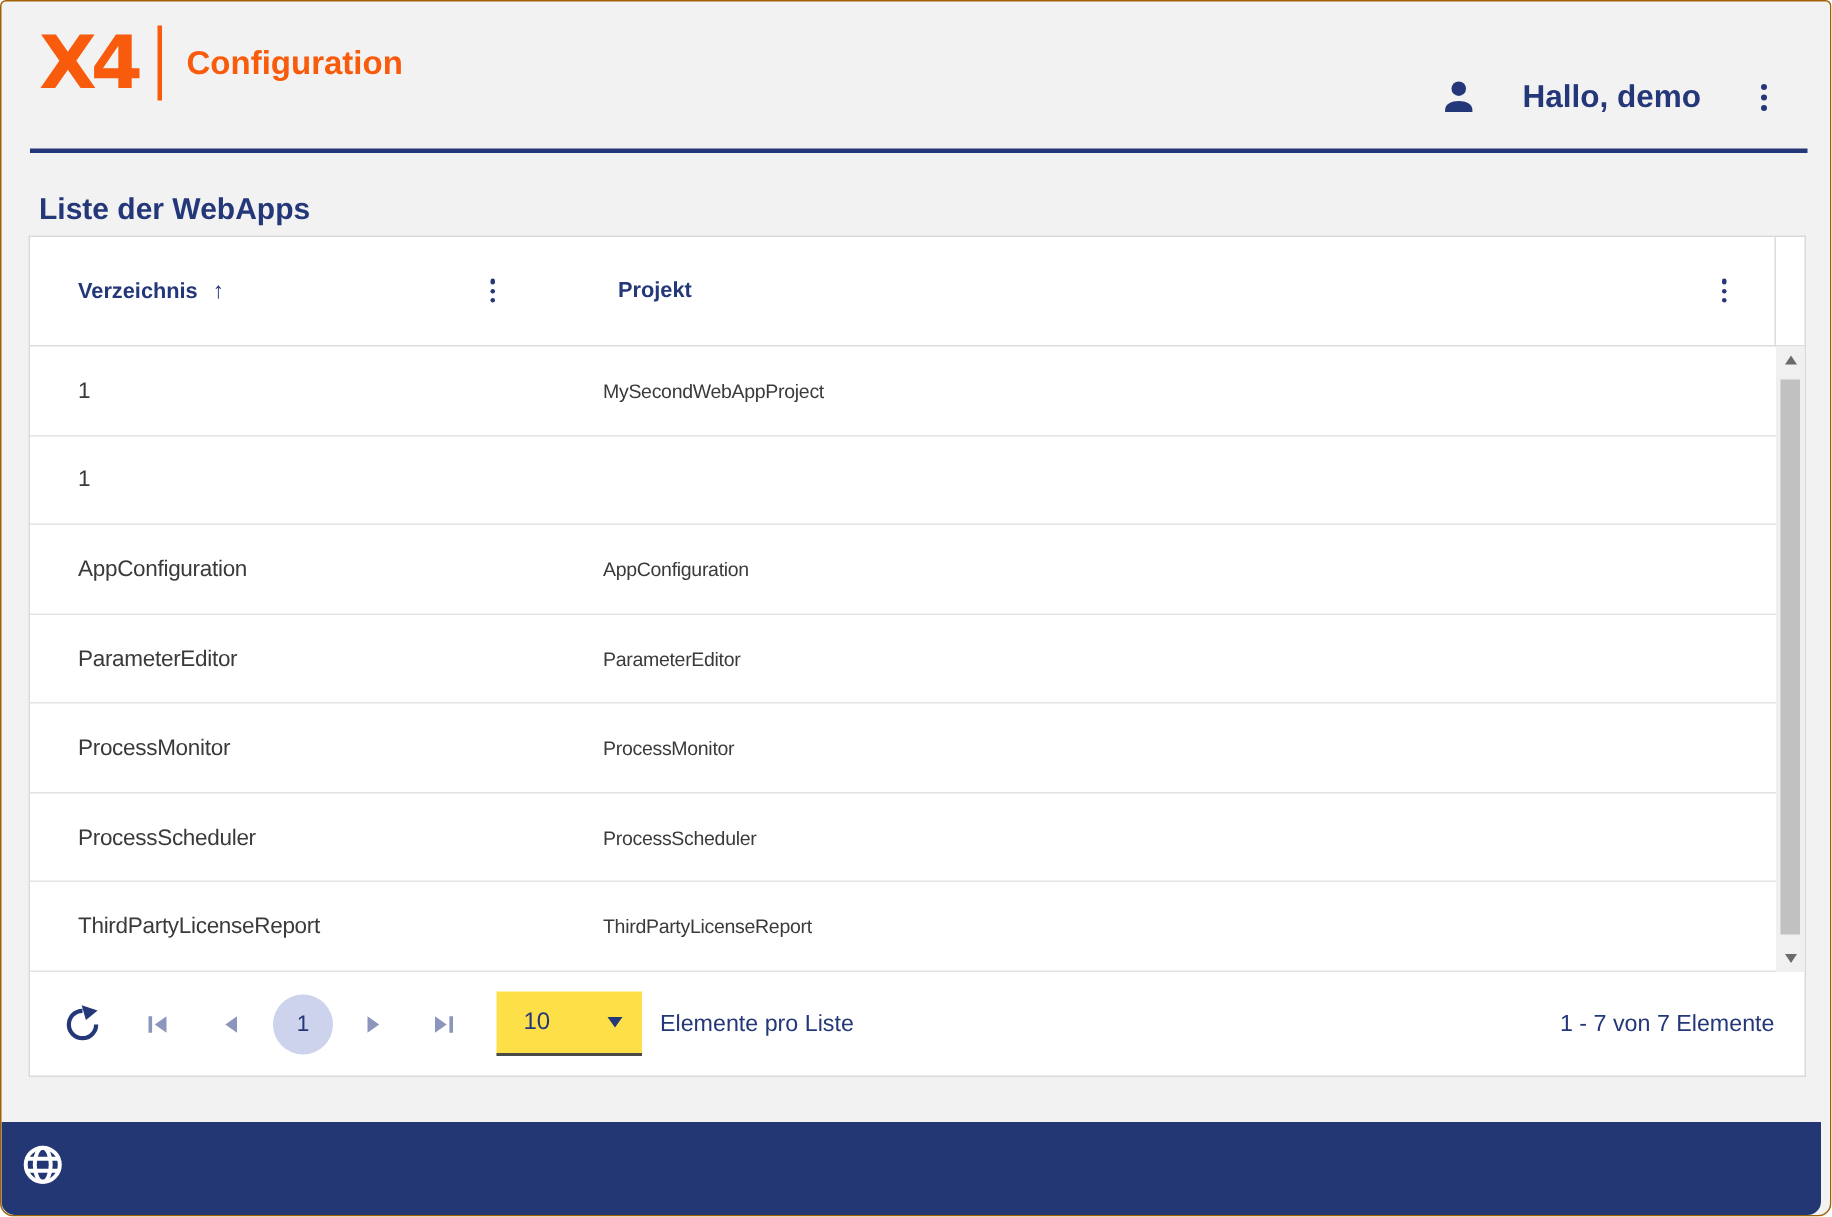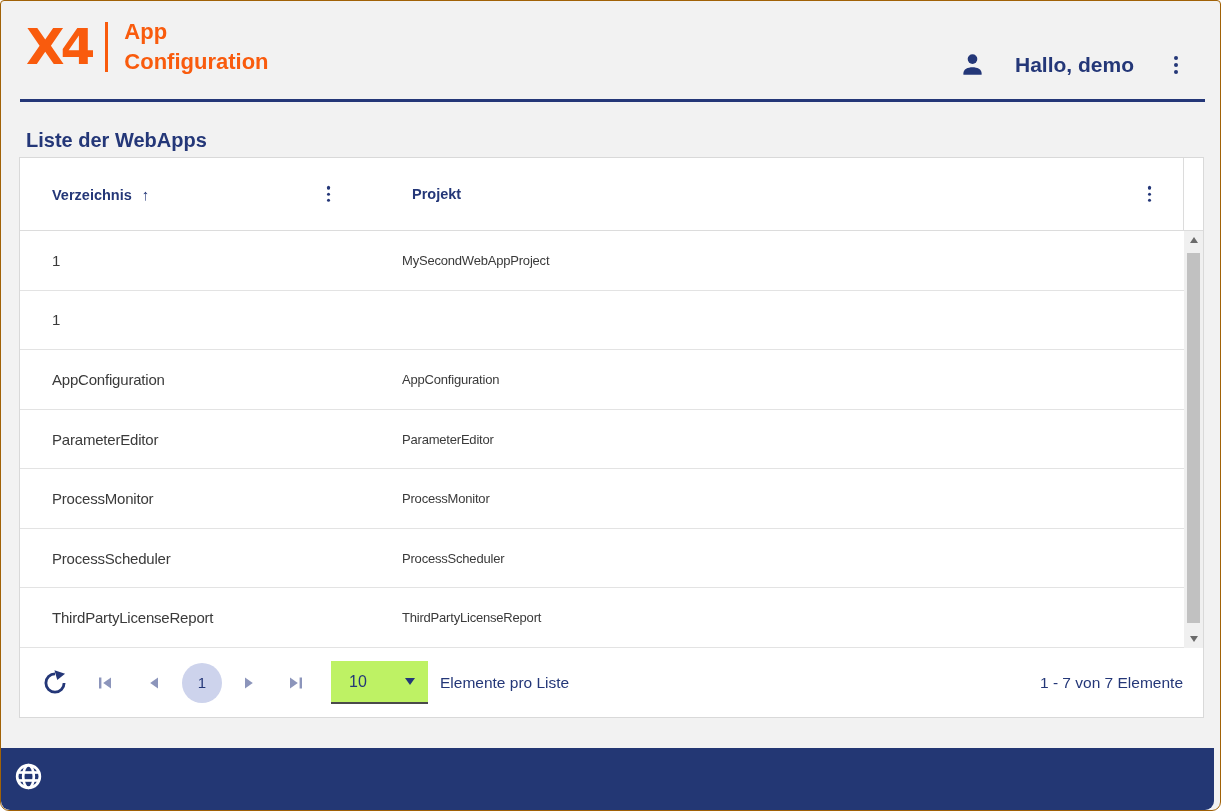--- a/index.html
+++ b/index.html
@@ -64,21 +64,21 @@
   .pg-btn{display:flex;align-items:center;justify-content:center;cursor:pointer;flex:0 0 auto;}
   .refresh-btn{width:26px;height:26px;}
   .nav-btn{width:18px;height:18px;}
   .nav-first{margin-left:28px;}
   .nav-prev{margin-left:31px;}
   .page-circle{width:40px;height:40px;border-radius:50%;background:var(--lavender);
                display:flex;align-items:center;justify-content:center;margin-left:19px;
                font-size:15px;color:var(--navy);cursor:pointer;flex:0 0 auto;}
   .nav-next{margin-left:18px;}
   .nav-last{margin-left:29px;}
-  .page-size-select{margin-left:26px;width:97px;height:43px;background:#bef264;border-bottom:2px solid #4A4A4A;
+  .page-size-select{margin-left:26px;width:97px;height:43px;background:#fde047;border-bottom:2px solid #4A4A4A;
                     box-sizing:border-box;display:flex;align-items:center;justify-content:space-between;
                     padding:0 13px 0 18px;cursor:pointer;flex:0 0 auto;}
   .page-size-value{font-size:16px;color:var(--navy);}
   .caret-down{width:0;height:0;border-left:5.5px solid transparent;border-right:5.5px solid transparent;border-top:7px solid var(--navy);}
   .page-size-label{margin-left:12px;font-size:15.5px;color:var(--navy);white-space:nowrap;}
   .range-label{margin-left:auto;font-size:15.5px;color:var(--navy);white-space:nowrap;}
   
   .footer{position:absolute;left:0;bottom:0;width:1213px;height:62px;background:#233774;
           border-radius:0 0 9px 9px;}
   .globe-btn{position:absolute;left:13px;top:14px;width:29px;height:29px;cursor:pointer;}
@@ -86,21 +86,20 @@
 </head>
 <body>
 
 <div class="screen">
 
   <div class="app-header">
     <div class="logo-group">
       <div class="x4">X4</div>
       <div class="logo-divider"></div>
       <div class="app-name">
-        <div>App</div>
         <div>Configuration</div>
       </div>
     </div>
     <div class="user-area">
       <svg width="27" height="27" viewBox="0 0 24 24">
         <circle cx="12" cy="7.2" r="4.3" fill="#243778"></circle>
         <path d="M3.9 21 v-1.1 c0-3.6 3.8-5.4 8.1-5.4 s8.1 1.8 8.1 5.4 V21 z" fill="#243778"></path>
       </svg>
       <span class="greeting">Hallo, demo</span>
       <div class="kebab user-kebab">

